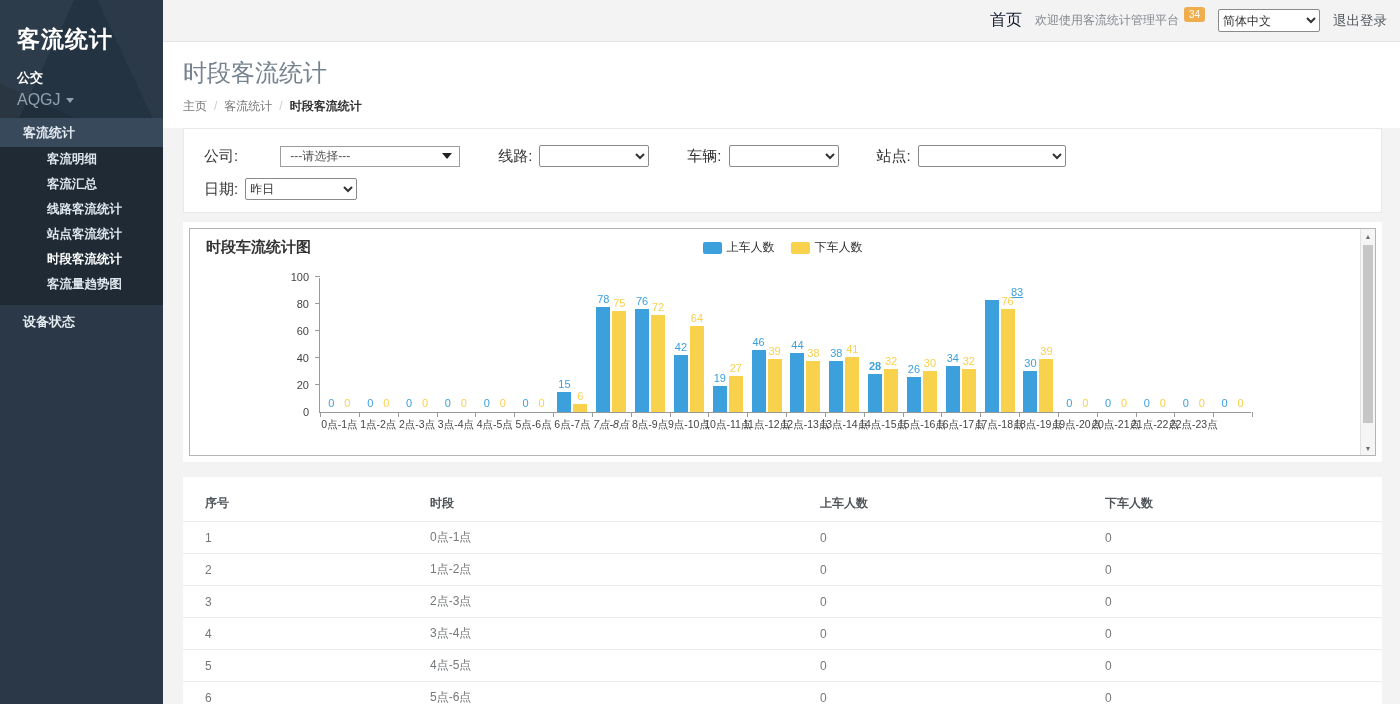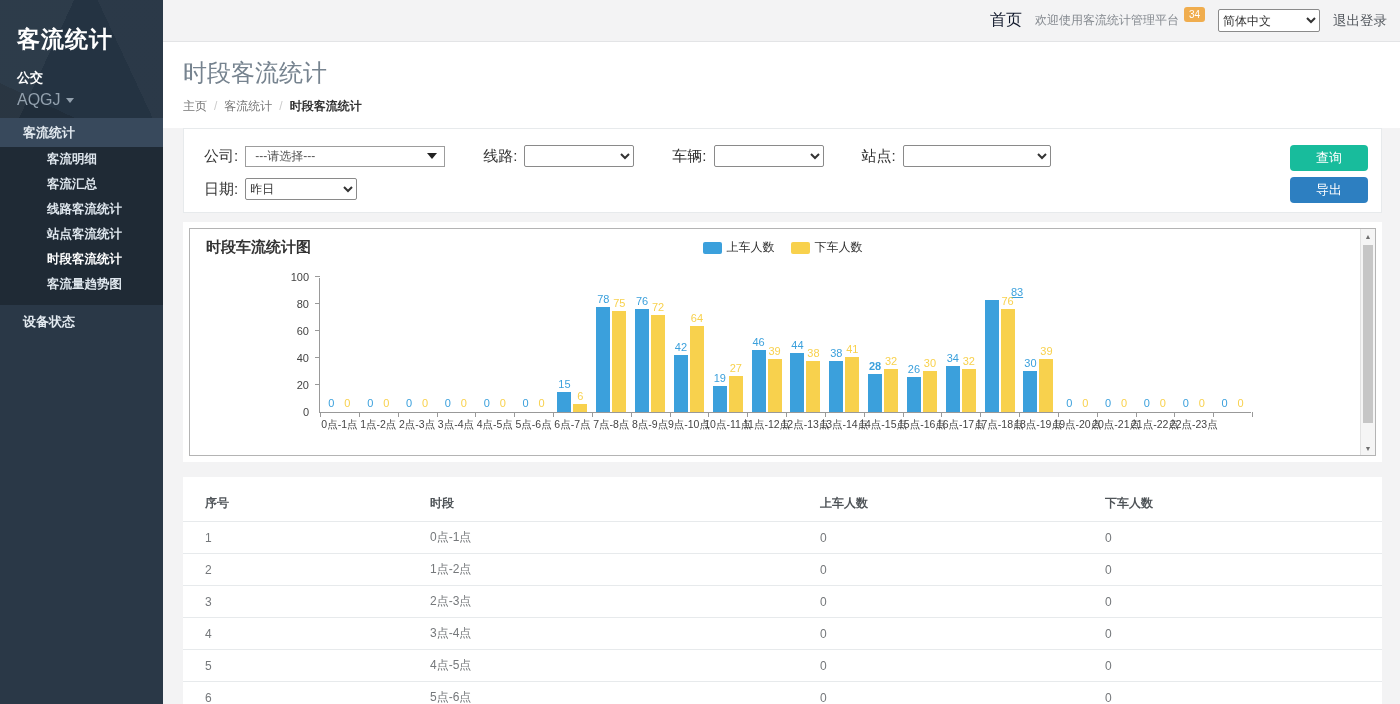--- a/index.html
+++ b/index.html
@@ -50,22 +50,22 @@
 
   .content { flex:1; background:#f3f3f4; overflow:hidden; }
 
   
   .filter-card { margin:0 18px 0 20px; background:#fff; border:1px solid #e7eaec;
     padding:16px 16px 15px 20px; position:relative; height:85px; }
   .filter-row { display:flex; align-items:center; }
   .filter-row + .filter-row { margin-top:11px; }
   .f-label { font-size:15px; color:#333; margin-right:7px; }
   .f-group { display:flex; align-items:center; margin-right:38px; }
-  .custom-select { width:200px; height:21px; border:1px solid #9d9d9d; background:#fff;
-    display:flex; align-items:center; justify-content:space-between; padding:0 7px 0 9px; cursor:pointer; }
+  .custom-select { width:180px; height:21px; border:1px solid #9d9d9d; background:#fff;
+    display:flex; align-items:center; justify-content:space-between; padding:0 7px 0 9px; cursor:pointer;margin-left:35px; }
   .custom-select .cs-text { font-size:12px; color:#555; }
   .cs-arrow { width:0; height:0; border-left:5px solid transparent; border-right:5px solid transparent; border-top:6px solid #222; }
   select.native { height:22px; font-size:12px; color:#333; border:1px solid #8a8a8a; border-radius:2px; background:#fff; }
   .sel-line { width:110px; } .sel-vehicle { width:110px; } .sel-station { width:148px; }
   .sel-date { width:112px; height:25px; }
   .date-group { display:flex; align-items:stretch; margin-left:9px; }
   .date-box { width:144px; height:26px; background:#ebebeb; color:#555; font-size:13px;
     display:flex; align-items:center; padding-left:13px; }
   .date-sep { width:28px; height:26px; background:#fff; border:1px solid #ccc; color:#333;
     font-size:13px; display:flex; align-items:center; justify-content:center; }
@@ -180,24 +180,20 @@
             </select>
           </div>
         </div>
         <div class="filter-row">
           <div class="f-group" style="margin-right:0;">
             <span class="f-label">日期:</span>
             <select class="native sel-date">
               <option>昨日</option>
             </select>
           </div>
-        </div>
-        <div class="btn-col">
-          <button class="btn btn-query">查询</button>
-          <button class="btn btn-export">导出</button>
         </div>
       </section>
 
       <section class="chart-panel">
         <div class="chart-box">
           <div class="chart-title">时段车流统计图</div>
           <div class="chart-legend" id="legend">
               <span class="legend-item">
                 <span class="legend-swatch" style="background: rgb(59, 160, 220);"></span>
                 <span class="legend-label">上车人数</span>
@@ -244,21 +240,21 @@
               <div class="xtick" style="left: 854px;"></div>
               <div class="xtick" style="left: 893px;"></div>
               <div class="xtick" style="left: 932px;"></div>
               <div class="xlabel" style="left: 19.4167px;">0点-1点</div>
               <div class="xlabel" style="left: 58.25px;">1点-2点</div>
               <div class="xlabel" style="left: 97.0833px;">2点-3点</div>
               <div class="xlabel" style="left: 135.917px;">3点-4点</div>
               <div class="xlabel" style="left: 174.75px;">4点-5点</div>
               <div class="xlabel" style="left: 213.583px;">5点-6点</div>
               <div class="xlabel" style="left: 252.417px;">6点-7点</div>
-              <div class="xlabel" style="left: 291.25px;">7点-8点</div>
+              <div class="xlabel" style="left: 291.25px; font-style: italic;">7点-8点</div>
               <div class="xlabel" style="left: 330.083px;">8点-9点</div>
               <div class="xlabel" style="left: 368.917px;">9点-10点</div>
               <div class="xlabel" style="left: 407.75px;">10点-11点</div>
               <div class="xlabel" style="left: 446.583px;">11点-12点</div>
               <div class="xlabel" style="left: 485.417px;">12点-13点</div>
               <div class="xlabel" style="left: 524.25px;">13点-14点</div>
               <div class="xlabel" style="left: 563.083px; text-align: right;">14点-15点</div>
               <div class="xlabel" style="left: 601.917px;">15点-16点</div>
               <div class="xlabel" style="left: 640.75px;">16点-17点</div>
               <div class="xlabel" style="left: 679.583px;">17点-18点</div>

